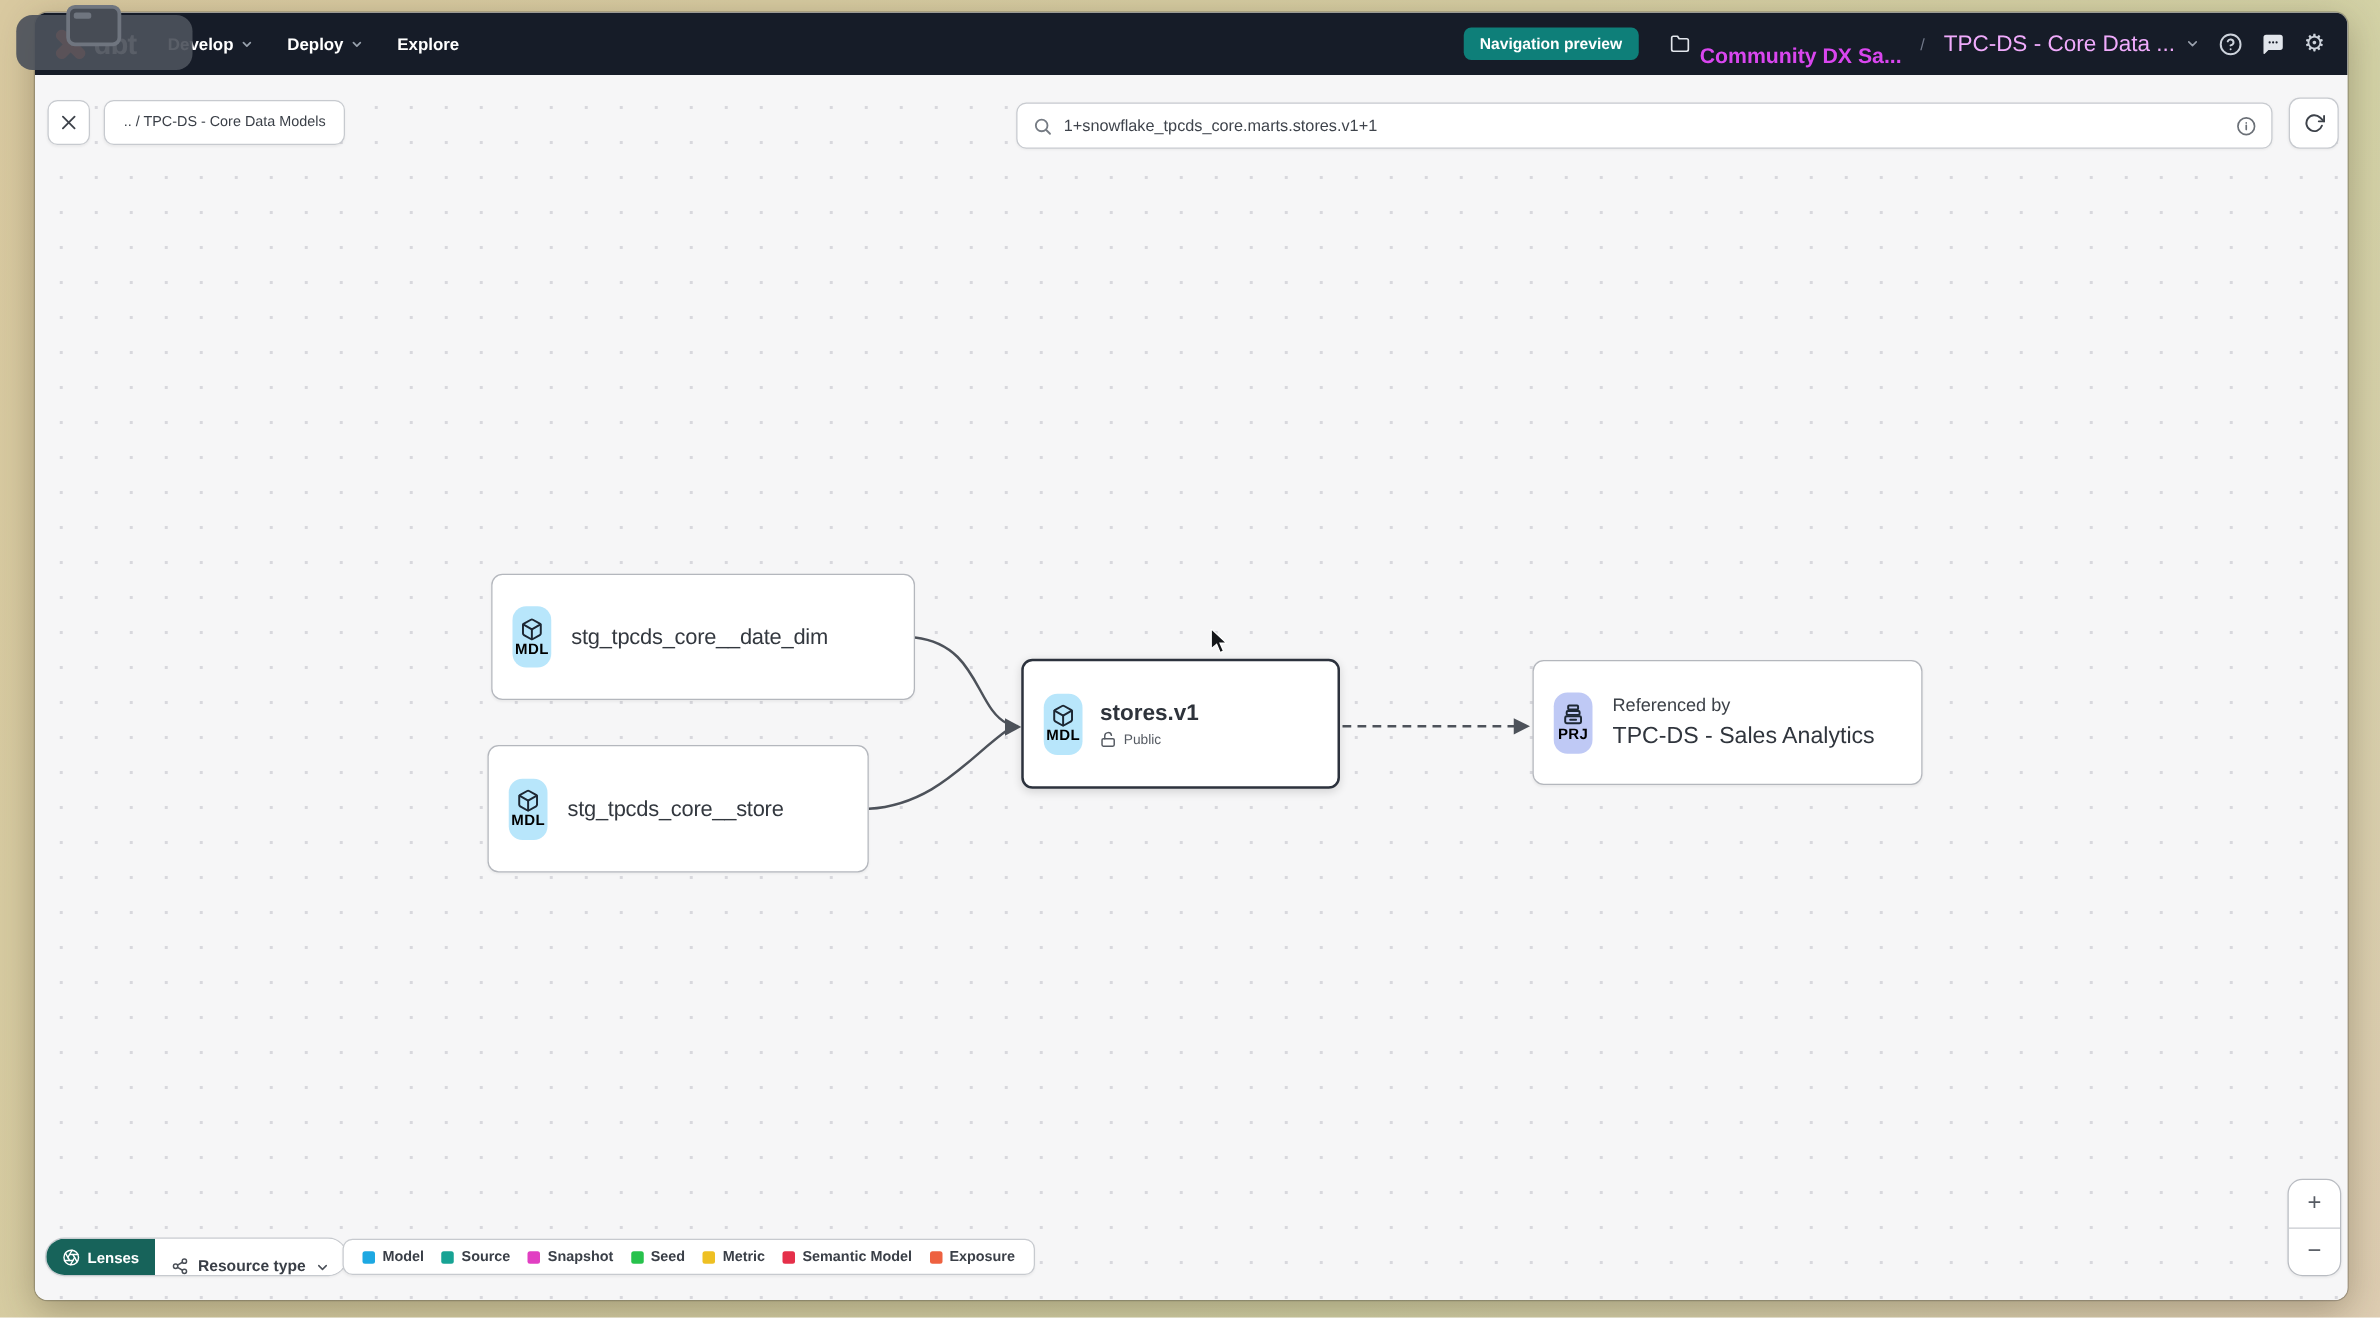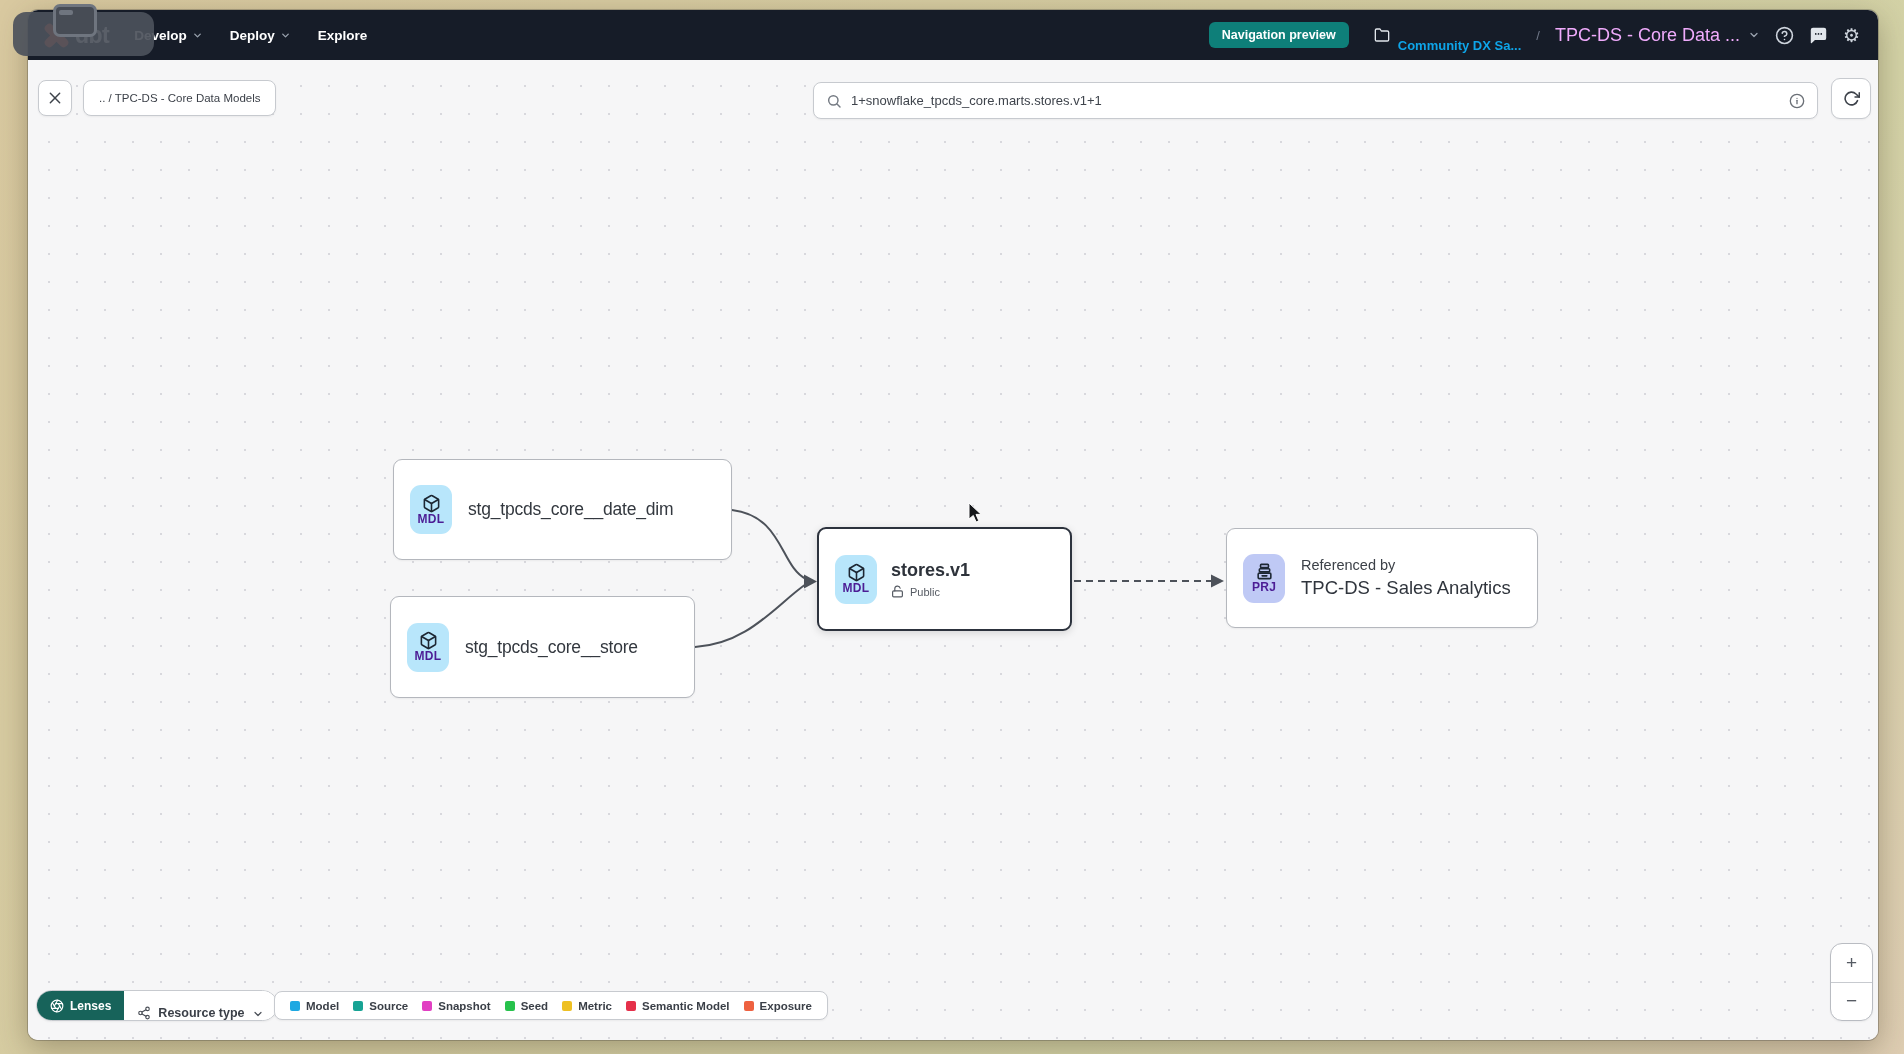--- a/index.html
+++ b/index.html
@@ -29,21 +29,21 @@
   .logo-x i:first-child { transform:rotate(45deg); }
   .logo-x i:last-child  { transform:rotate(-45deg); }
   .logo-text { font-size:23px; font-weight:700; letter-spacing:-.5px; }
   .nav-menu { display:flex; align-items:center; gap:27px; margin-left:15px; }
   .nav-item { display:flex; align-items:center; gap:5px; font-size:13.5px; font-weight:700; cursor:pointer; }
   .nav-item svg { stroke:#97a0ac; }
   .nav-right { margin-left:auto; display:flex; align-items:center; gap:15px; }
   .preview-badge { color:#fff; font-size:12.5px; font-weight:700; padding:6px 13px;
     border-radius:6px; margin-right:10px; cursor:pointer; }
   .crumb-group { display:flex; align-items:center; gap:8px; cursor:pointer; }
-  .crumb-account { font-size:13px; font-weight:700; color:#0ea5e9;margin-top:20px; }
+  .crumb-account { font-size:17px; font-weight:700; color:#d946ef;margin-top:20px; }
   .crumb-sep { color:#71798a; font-size:13px; }
   .crumb-project { font-size:18px; color:#f0abfc; }
   .nav-icon { color:#cdd3dc; display:flex; align-items:center; cursor:pointer; }
   .gear-glyph { font-size:19px; line-height:1; color:#cdd3dc; font-family:"DejaVu Sans",sans-serif; }
 
   
   .canvas { position:relative; width:1850px; height:980px; background:#f6f6f7;
     background-image:radial-gradient(circle,#d8d8dd 1.3px,transparent 1.4px);
     background-size:28px 28px; background-position:7px 12px; }
   .edges { position:absolute; left:0; top:0; pointer-events:none; }
@@ -59,22 +59,22 @@
   .search-box .info-icon { color:#6b7077; display:flex; cursor:pointer; }
   .search-icon { color:#757b83; display:flex; }
   .refresh-btn { left:1803px; top:18px; width:40px; height:41px; justify-content:center;
     border-radius:9px; cursor:pointer; color:#3d424a; }
 
   
   .node { position:absolute; background:#fff; border:1px solid #b4b7bd; border-radius:9px;
     display:flex; align-items:center; gap:16px; padding:0 16px; cursor:pointer;
     box-shadow:0 1px 2px rgba(0,0,0,.05); }
   .node.selected { border:2.5px solid #2c323d; box-shadow:0 2px 8px rgba(0,0,0,.14); }
-  .badge { width:42px; height:49px; border-radius:11px; flex:none;
-    display:flex; flex-direction:column; align-items:center; justify-content:center; color:#4c1d95; }
+  .badge { width:31px; height:49px; border-radius:11px; flex:none;
+    display:flex; flex-direction:column; align-items:center; justify-content:center; color:#000000; }
   .badge-label { font-size:12px; font-weight:700; letter-spacing:.3px; margin-top:-1px; }
   .node-label { font-size:17.5px; color:#33383f; font-weight:500; white-space:nowrap; letter-spacing:-.2px; }
   .node-col { display:flex; flex-direction:column; gap:4px; }
   .node-title { font-size:18px; color:#2e333b; font-weight:600; }
   .node-access { display:flex; align-items:center; gap:6px; font-size:11px; color:#565b63; }
   .node-access svg { stroke:#565b63; }
   .node-ref { font-size:14.5px; color:#3c4148; }
   .node-ref-title { font-size:18.5px; color:#30353d; font-weight:500; white-space:nowrap; }
 
   

